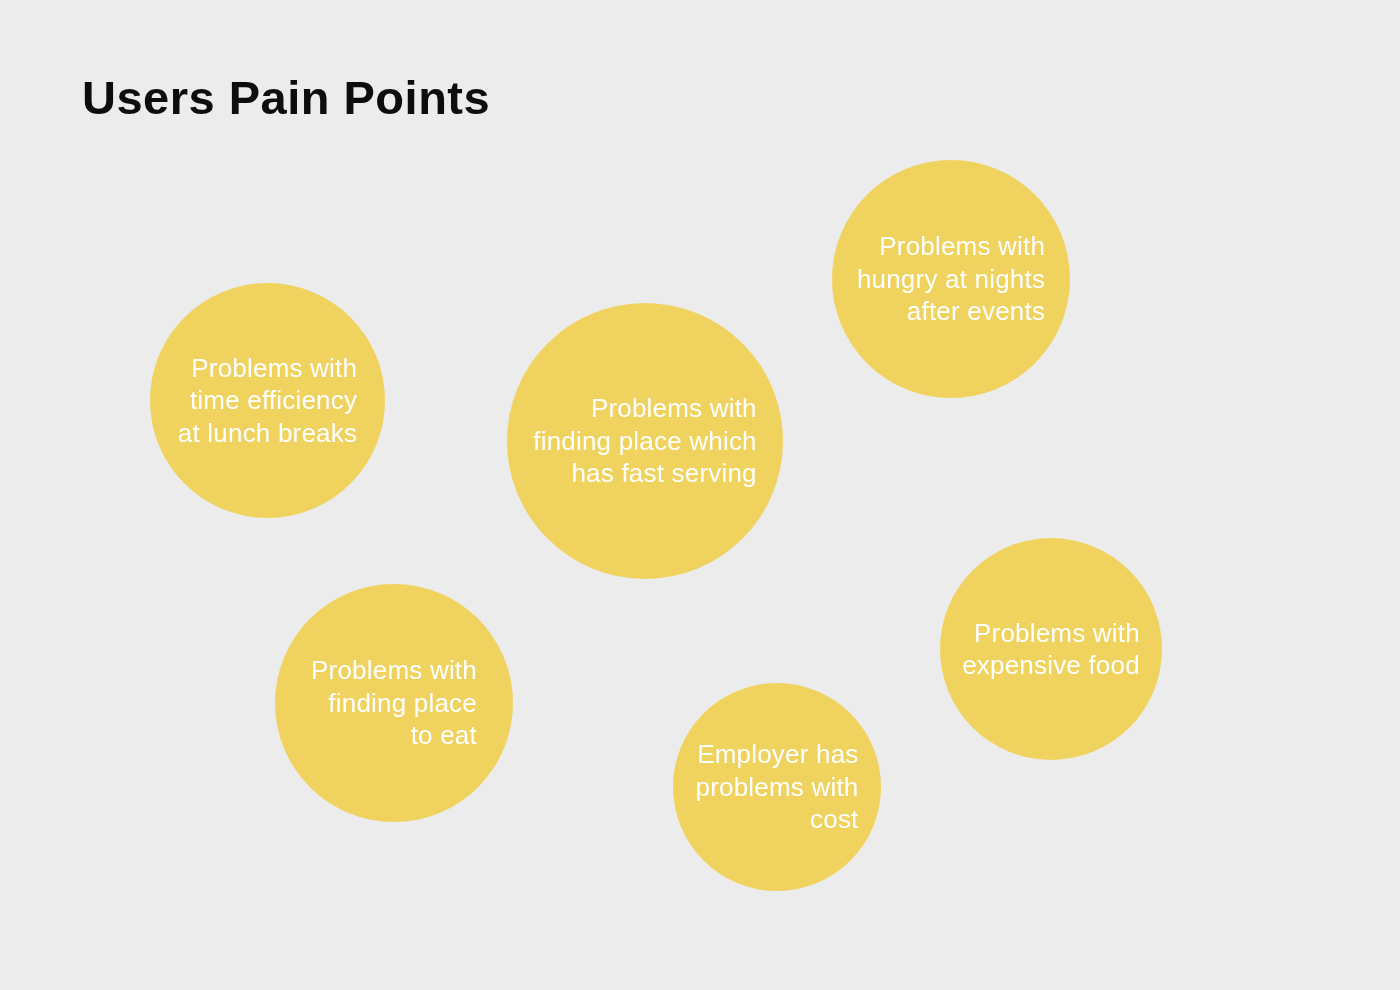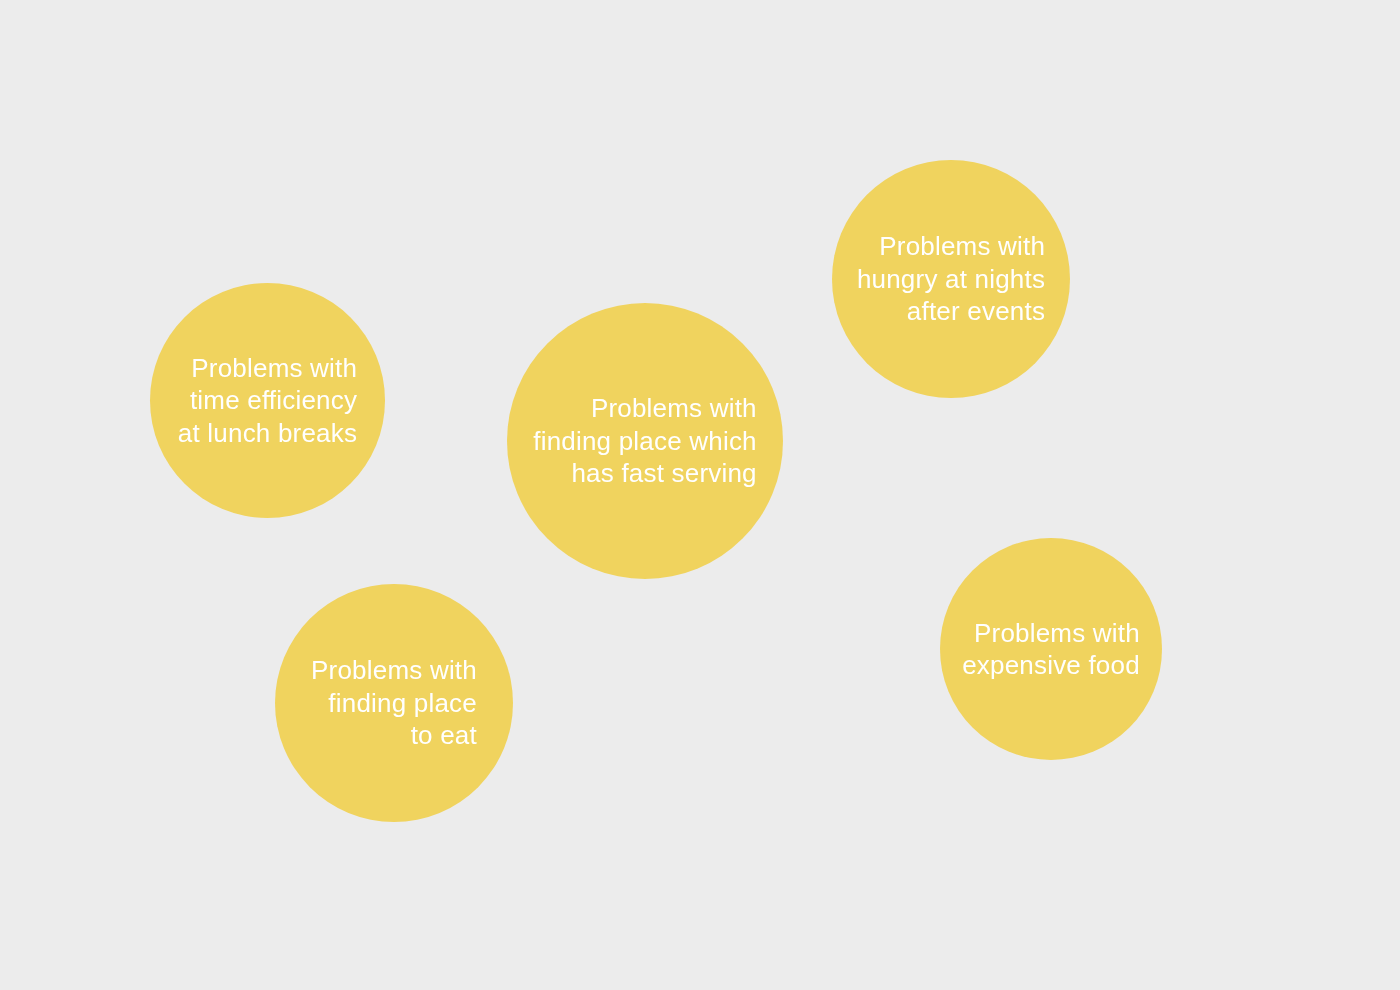--- a/index.html
+++ b/index.html
@@ -51,34 +51,38 @@
   .b3{ left:832px; top:160px; width:238px; height:238px; }
   .b4{ left:275px; top:584px; width:238px; height:238px; }
   .b5{ left:673px; top:683px; width:208px; height:208px; }
   .b6{ left:940px; top:538px; width:222px; height:222px; }
 </style>
 </head>
 <body>
 
 <div class="canvas">
 
+  <h1 class="page-title">Users Pain Points</h1>
 
   <div class="bubble b1">Problems with
 time efficiency
 at lunch breaks</div>
 
   <div class="bubble b2">Problems with
 finding place which
 has fast serving</div>
 
   <div class="bubble b3">Problems with
 hungry at nights
 after events</div>
 
   <div class="bubble b4">Problems with
 finding place
 to eat</div>
 
+  <div class="bubble b5">Employer has
+problems with
+cost</div>
 
   <div class="bubble b6">Problems with
 expensive food</div>
 
 </div>
 
 </body></html>

